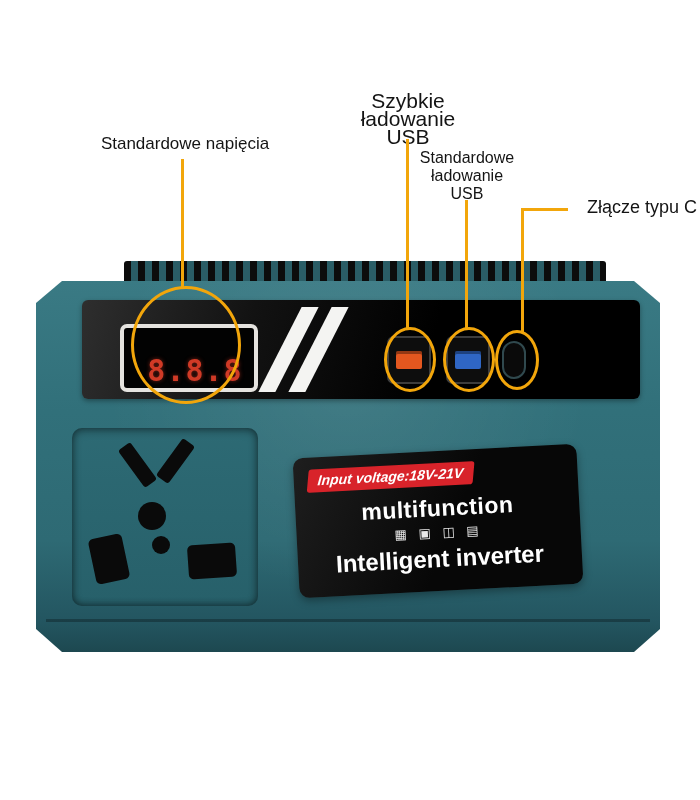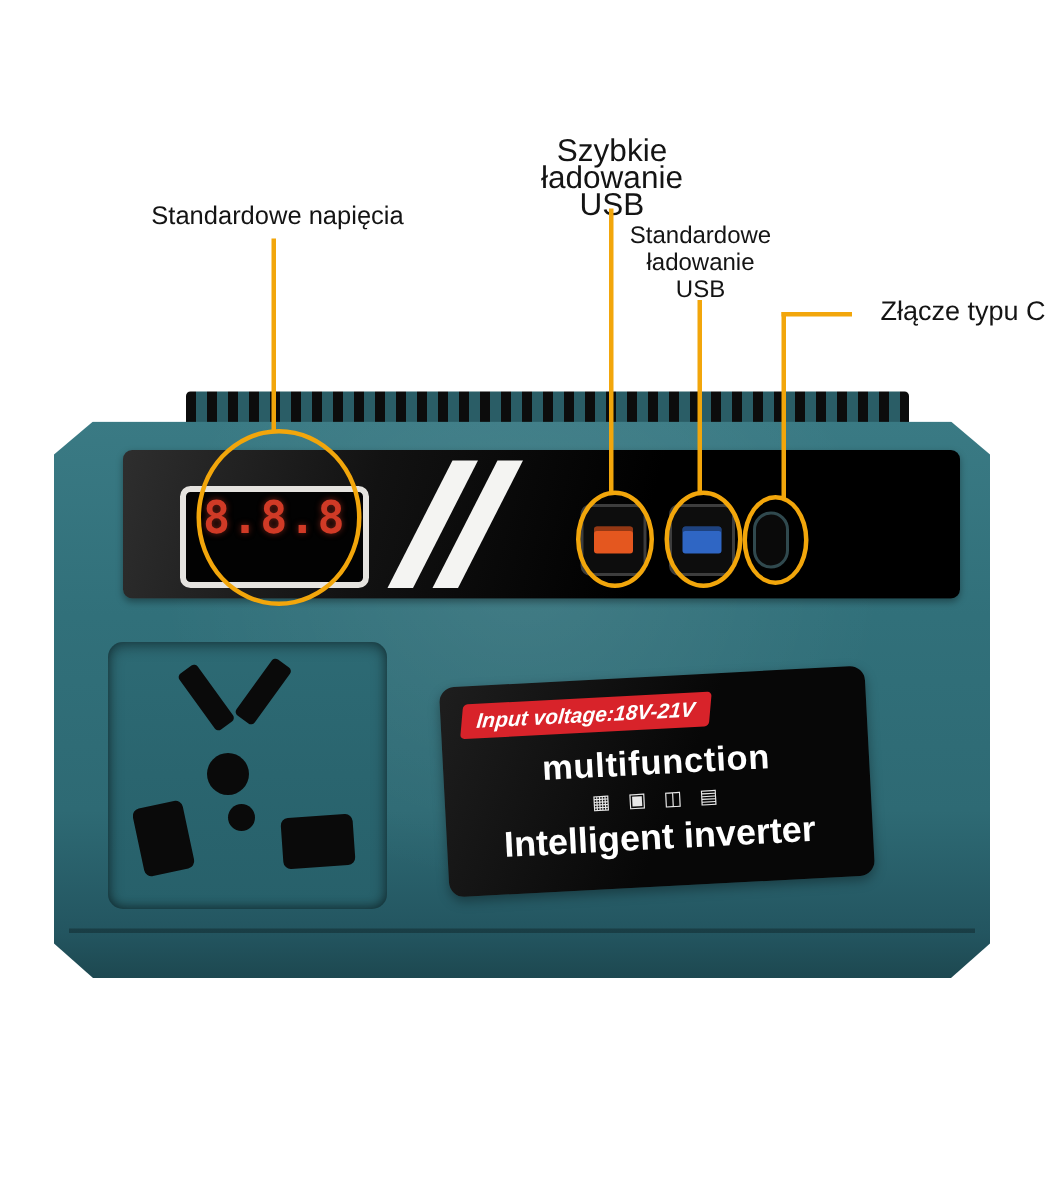--- a/index.html
+++ b/index.html
@@ -41,21 +41,21 @@
   }
   .seam{position:absolute;left:10px;top:338px;width:604px;height:3px;background:rgba(0,0,0,.28);}
   
   .panel{
     position:absolute;left:46px;top:19px;width:558px;height:99px;border-radius:6px;
     background:linear-gradient(105deg,#2e2e2e 0%,#121212 30%,#000 62%);
     box-shadow:0 2px 5px rgba(0,0,0,.35);
   }
   .display{
     position:absolute;left:38px;top:24px;width:118px;height:60px;background:#020202;
-    border:4px solid #e5e3df;border-radius:7px;display:flex;align-items:flex-start;justify-content:center;
+    border:4px solid #e5e3df;border-radius:7px;display:flex;align-items:flex-end;justify-content:center;padding-left:12px;
   }
   .digits{
     font-family:"DejaVu Sans Mono", monospace;font-size:30px;font-weight:bold;color:#d03a26;
     letter-spacing:1px;text-shadow:0 0 4px rgba(210,58,38,.55);
   }
   .slash{position:absolute;top:7px;width:17px;height:85px;background:#f4f4f2;transform:skewX(-27deg);}
   .slash1{left:198px;} .slash2{left:228px;}
   .port{
     position:absolute;top:36px;width:40px;height:44px;background:#0d0d0d;border:2px solid #3d3d3d;
     border-radius:7px;display:flex;align-items:center;justify-content:center;

